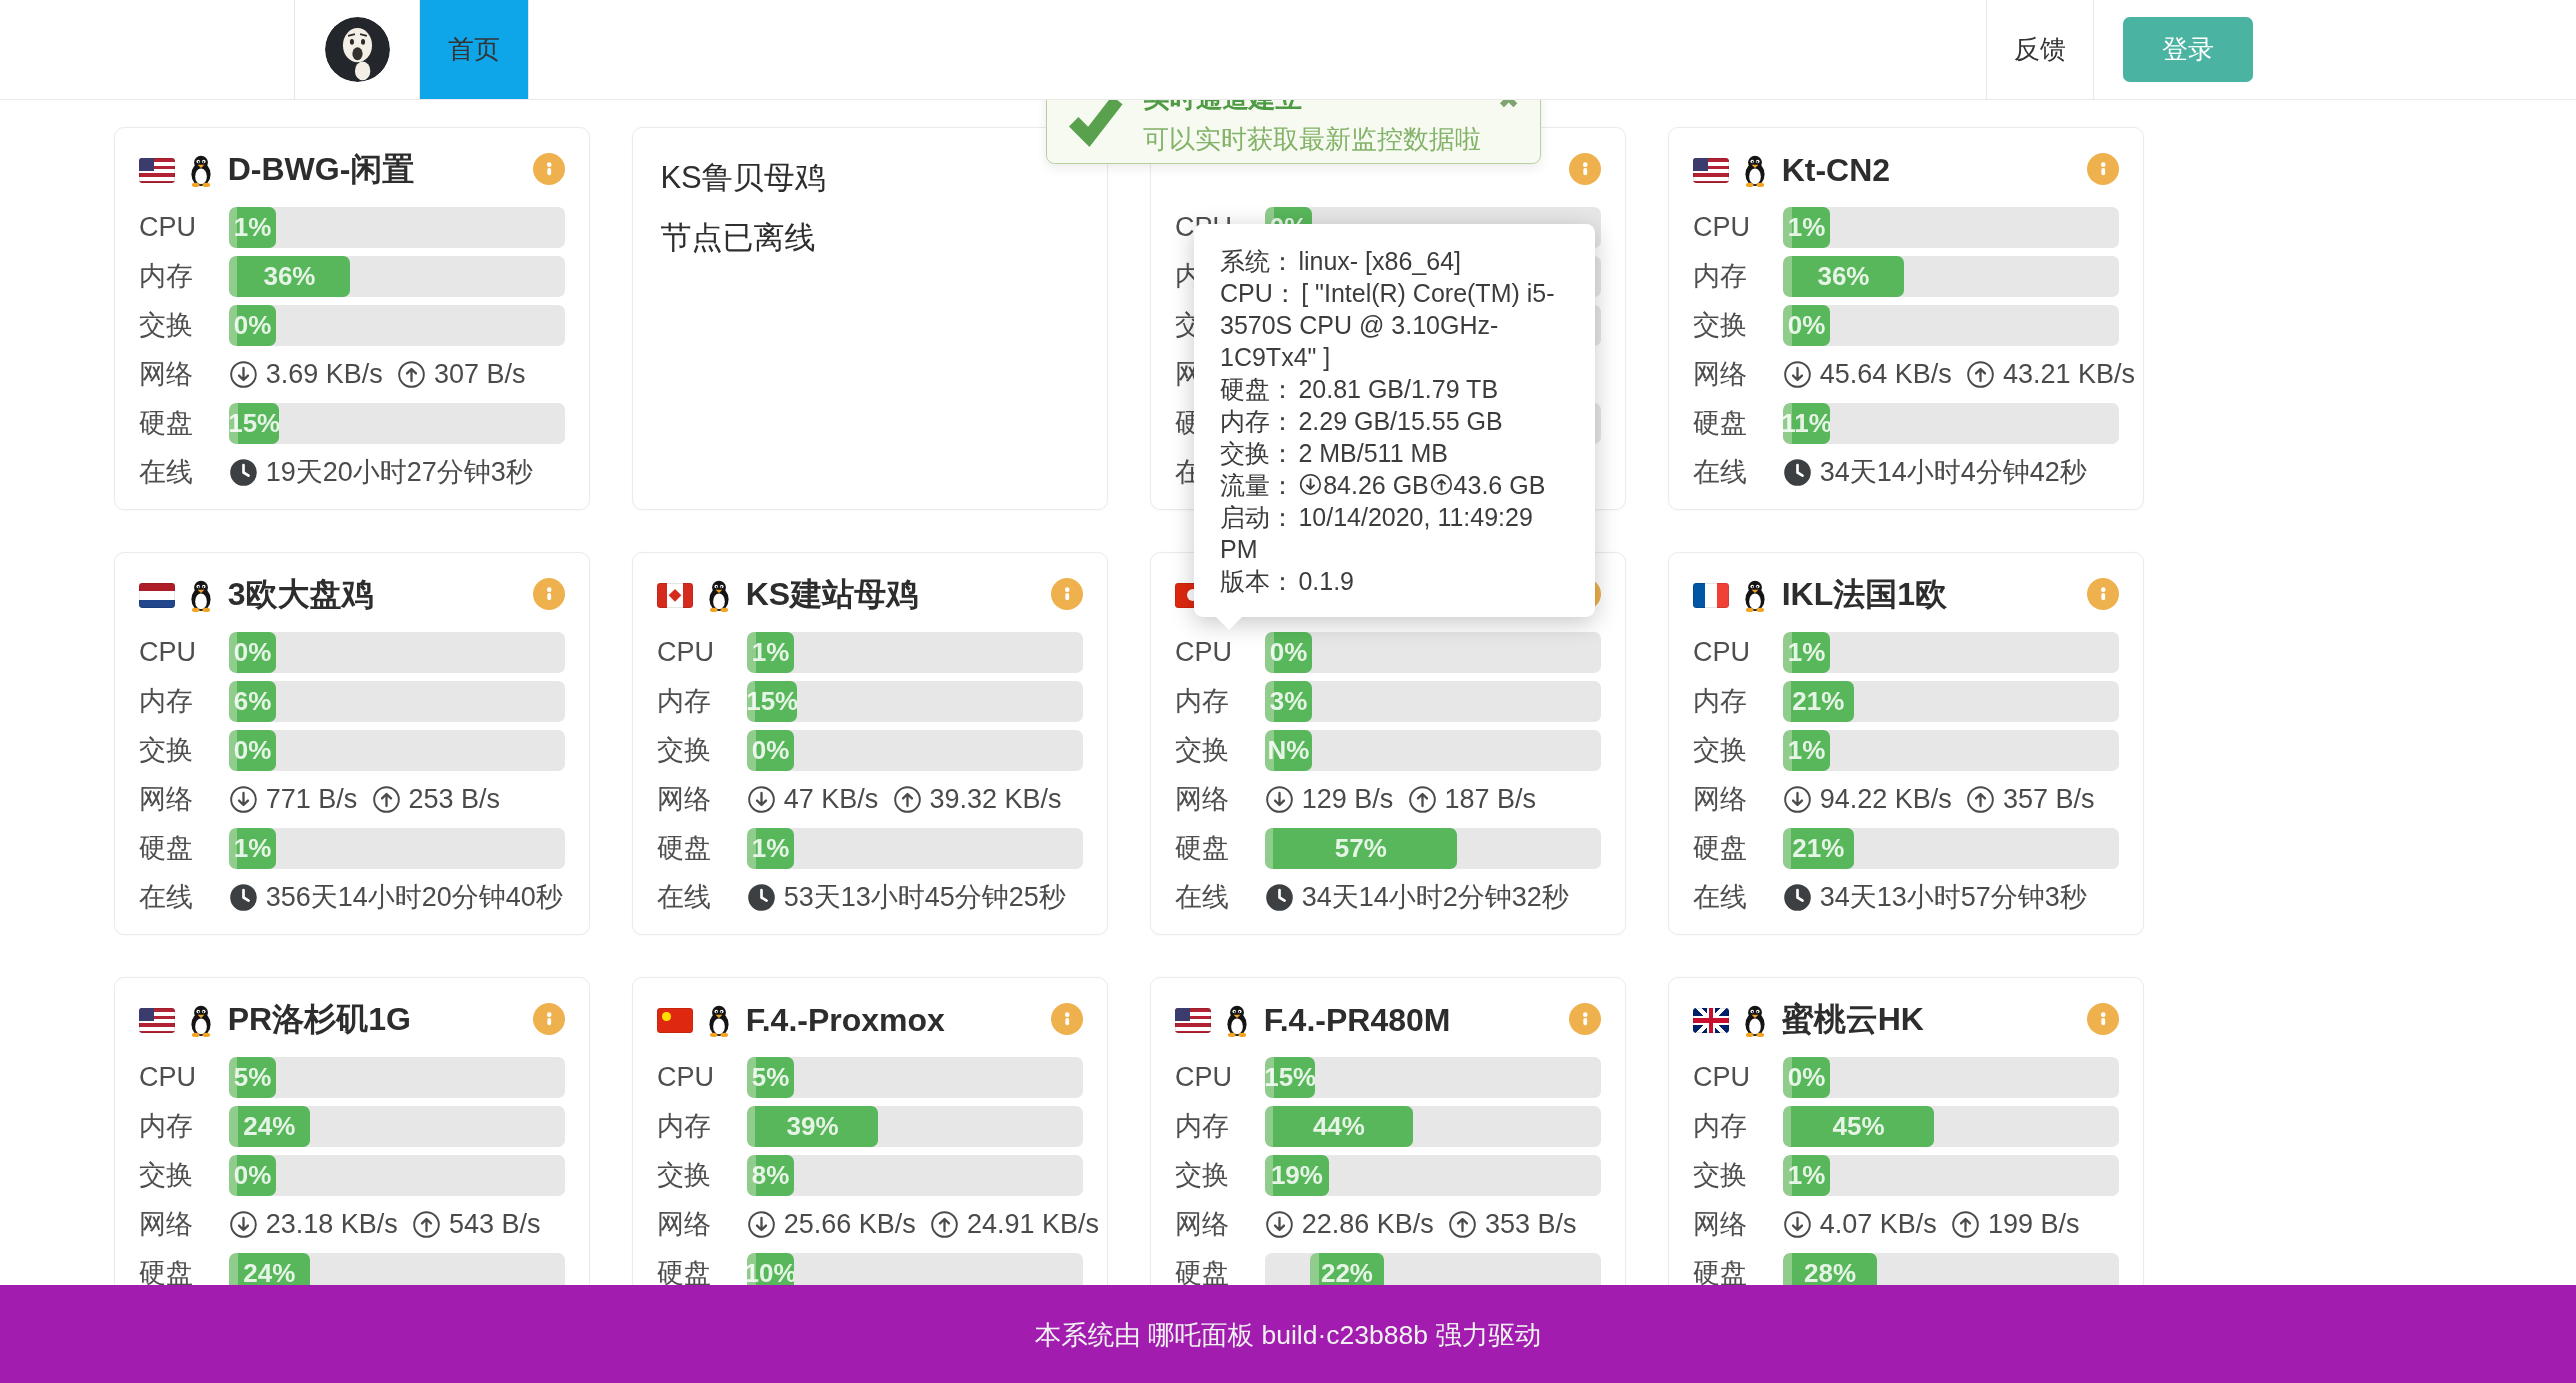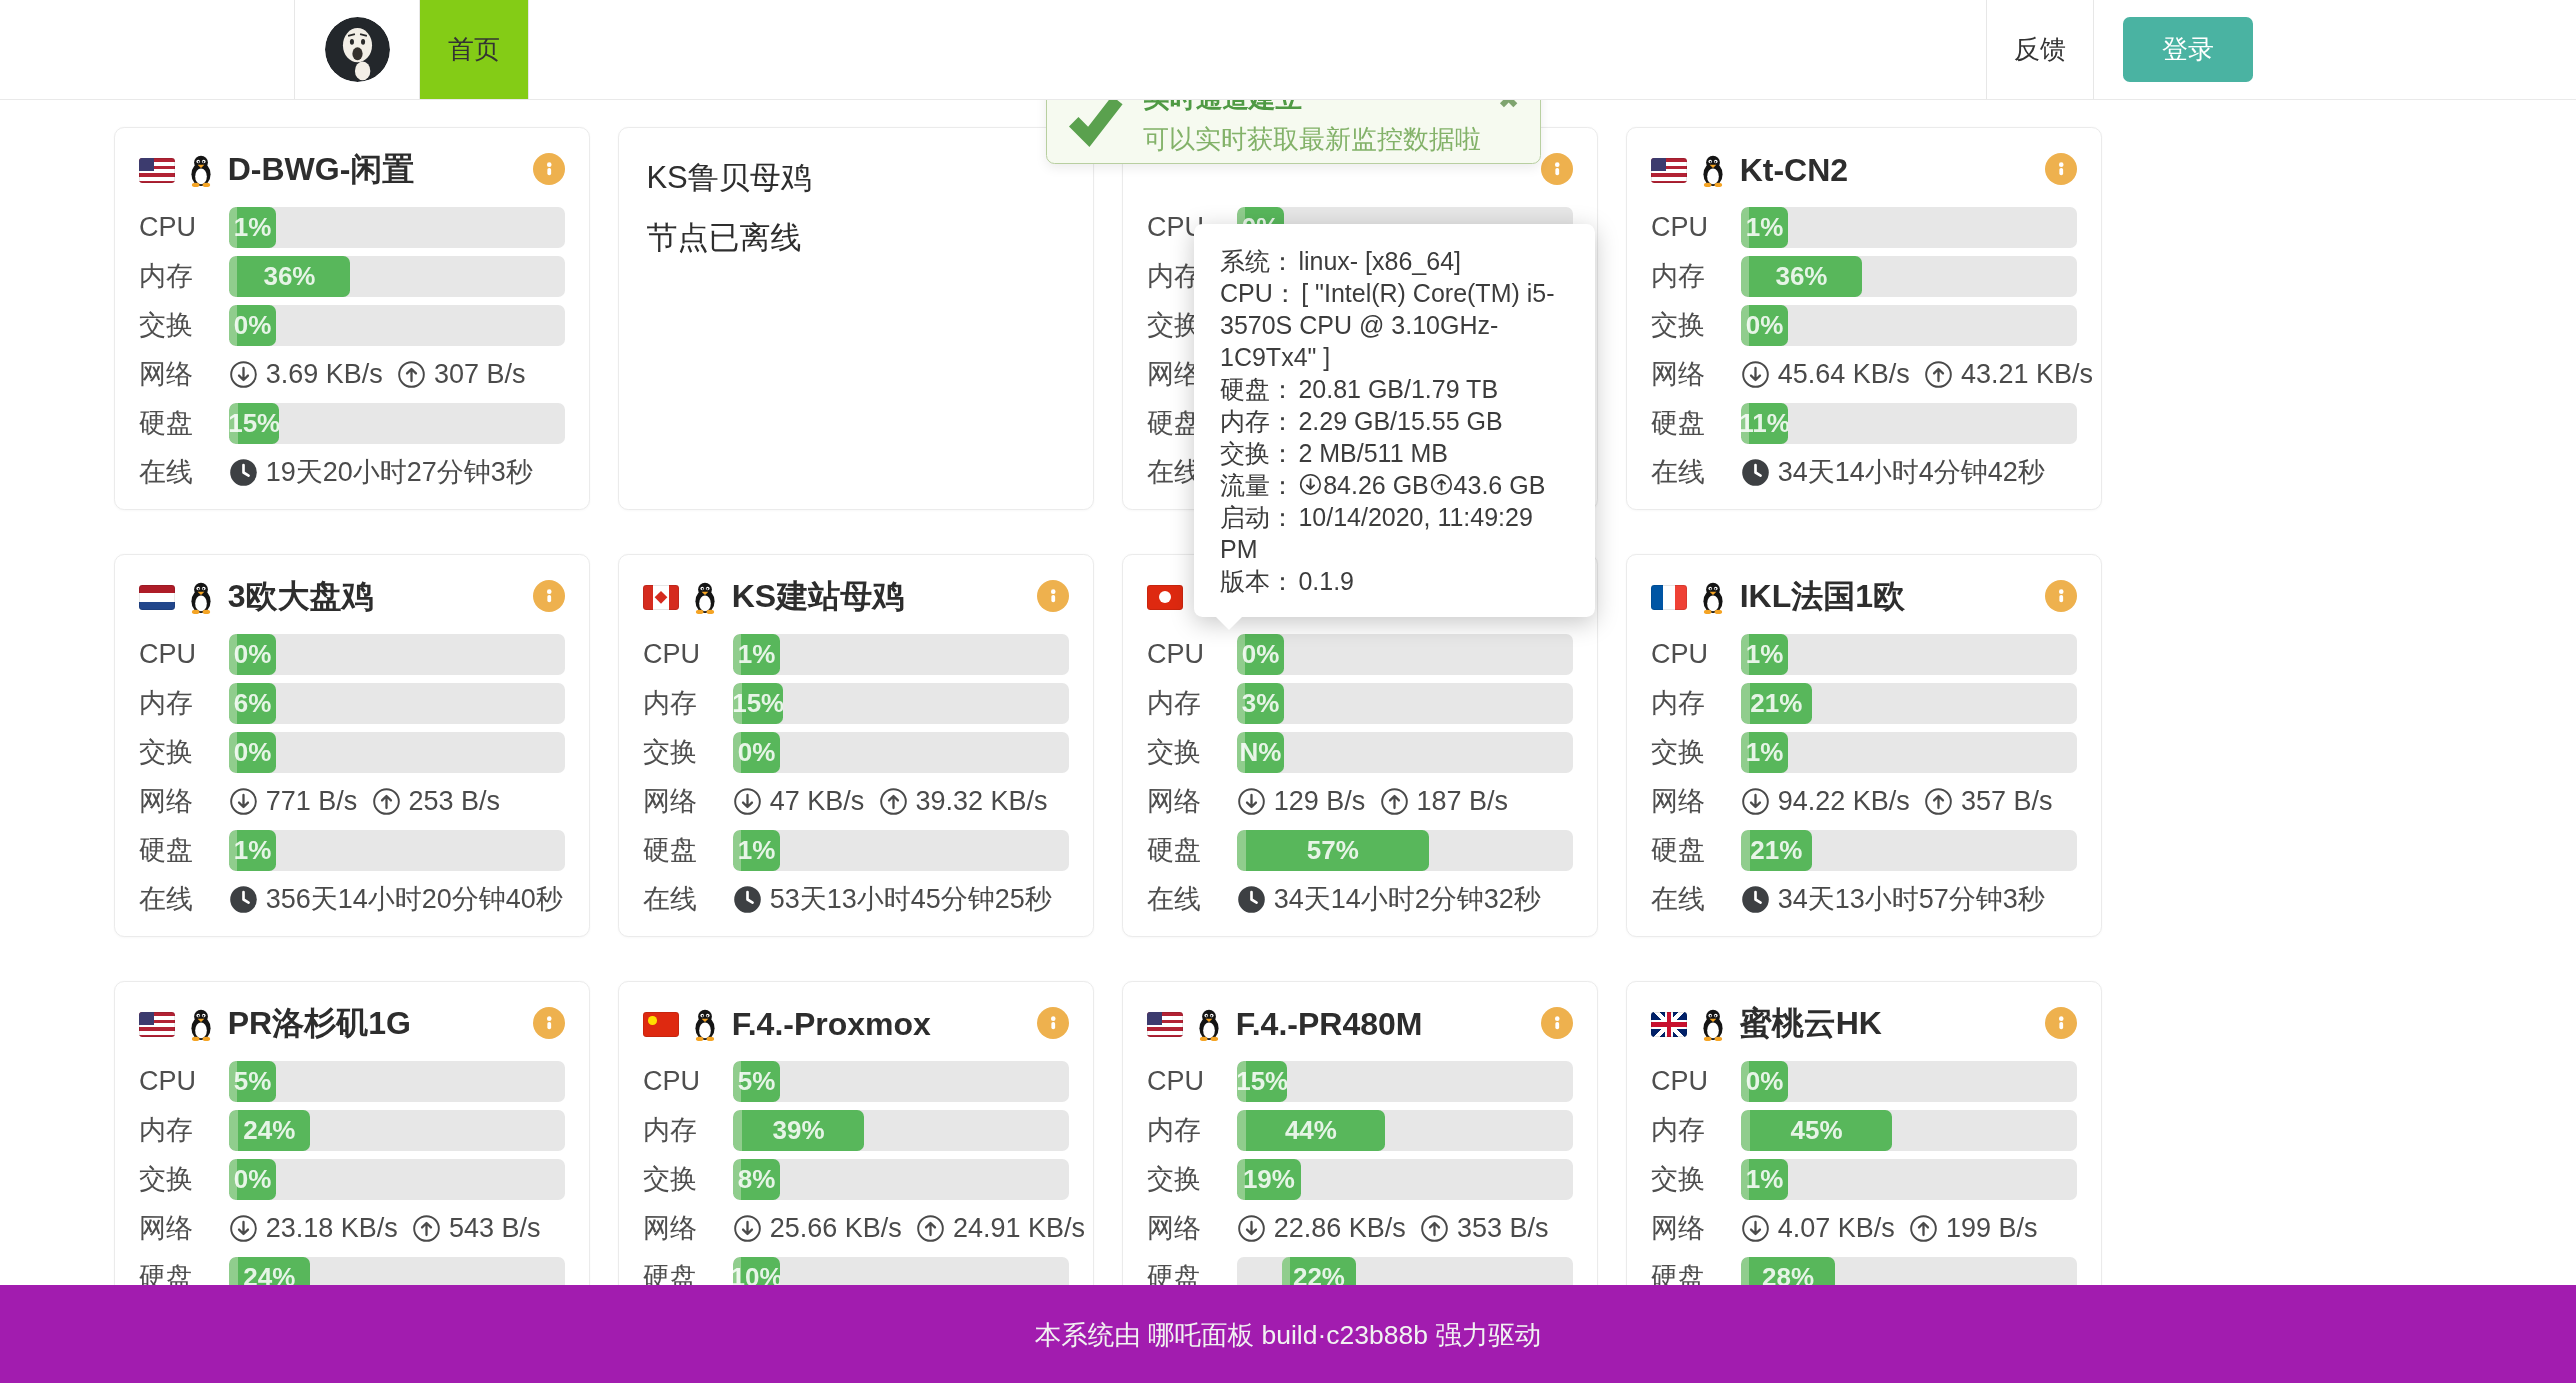--- a/index.html
+++ b/index.html
@@ -6,30 +6,30 @@
     font-family:"Liberation Sans","DejaVu Sans",sans-serif;color:#333;}
   *{box-sizing:border-box;}
 
   
   header{position:relative;height:100px;display:flex;align-items:stretch;
     padding-left:294px;padding-right:323px;background:#fff;border-bottom:1.7px solid #e9e9e9;z-index:80;}
   .brand-cell{width:126px;border-left:0.9px solid #e7e7e7;border-right:0.9px solid #e7e7e7;
     display:flex;align-items:center;justify-content:center;}
   .logo{width:65px;height:65px;border-radius:50%;overflow:hidden;display:block;}
   .tab{width:109px;display:flex;align-items:center;justify-content:center;font-size:26px;color:#333;cursor:pointer;}
-  .tab.active{background:#84cc16;border-right:0.9px solid #e7e7e7;}
+  .tab.active{background:#0ea5e9;border-right:0.9px solid #e7e7e7;}
   .hspacer{flex:1;}
   .feedback-cell{width:108px;border-left:0.9px solid #e7e7e7;border-right:0.9px solid #e7e7e7;
     display:flex;align-items:center;justify-content:center;font-size:26px;color:#333;cursor:pointer;}
   .login-btn{align-self:center;margin-left:29px;width:130px;height:65px;background:#4ab3a2;color:#fff;
     font-size:26px;border:none;border-radius:6.8px;cursor:pointer;font-family:inherit;}
 
   
   .grid{position:relative;width:2348px;margin:26.5px auto 0;display:grid;
-    grid-template-columns:repeat(4,476px);column-gap:28px;row-gap:44px;grid-auto-rows:383px;}
+    grid-template-columns:repeat(4,476px);column-gap:28px;row-gap:44px;grid-auto-rows:383px;gap:42px;}
   .card{background:#fff;border:1.7px solid #ebebeb;border-radius:10.2px;padding:15.4px 24px;
     box-shadow:0 0.9px 2.6px rgba(0,0,0,0.03);overflow:hidden;}
   .card-head{position:relative;height:55px;display:flex;align-items:center;margin-bottom:5.1px;}
   .srv-name{font-size:32px;font-weight:700;color:#2d2d2d;white-space:nowrap;}
   .info-btn{position:absolute;right:0;top:10.2px;width:32px;height:32px;border-radius:50%;
     background:#eeb14e;display:flex;align-items:center;justify-content:center;cursor:pointer;}
   .penguin{width:34px;height:34px;margin:0 10.2px 0 8.5px;display:inline-flex;}
 
   
   .flag{width:36px;height:25px;border-radius:3.4px;position:relative;overflow:hidden;flex:0 0 auto;

